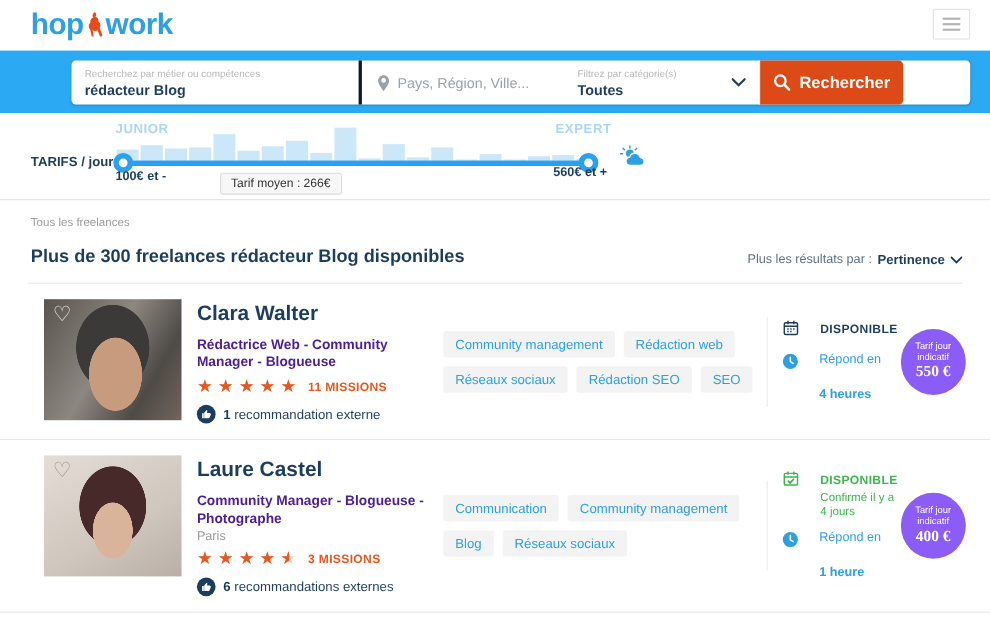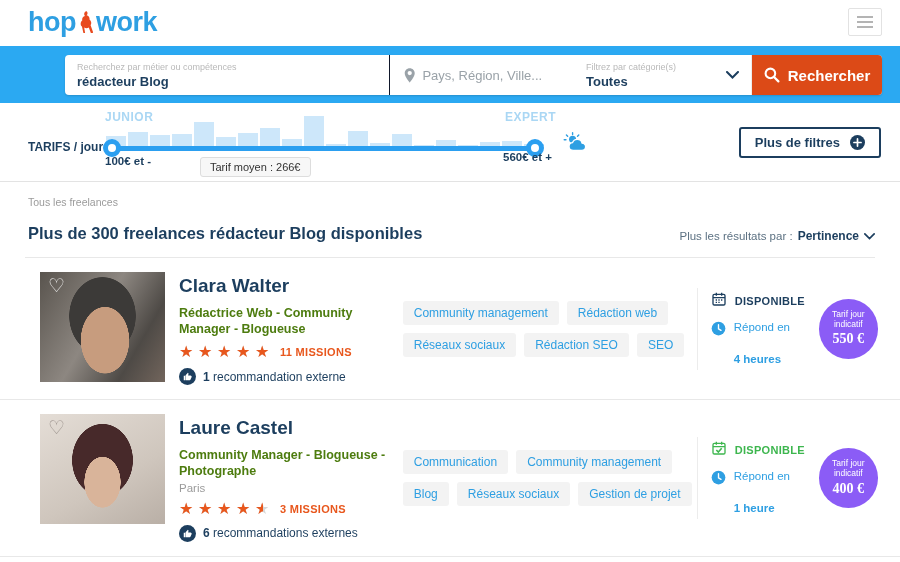--- a/index.html
+++ b/index.html
@@ -17,21 +17,21 @@
   .burger i { display:block; width:16px; height:2px; background:#b4b4b4; }
 
   
   .band { height:57px; background:#2ba9f2; position:relative; }
   .search-panel { position:absolute; left:65px; top:9px; width:817px; height:40px;
     background:#fff; border-radius:4px; display:flex; box-shadow:0 1px 2px rgba(0,0,0,.15); }
   .sfield { padding:5px 14px 4px; display:flex; flex-direction:column; justify-content:center; }
   .sfield .flabel { font-size:9px; color:#b9b9b9; margin-bottom:2px; white-space:nowrap; }
   .sfield input { border:none; outline:none; font-family:inherit; font-size:13px;
     font-weight:bold; color:#1c3e5e; width:100%; background:transparent; }
-  .f-key { width:325px; border-right:1px solid #0f172a;padding-left:12px; }
+  .f-key { width:264px; border-right:3px solid #0f172a;padding-left:12px; }
   .f-cat { width:180px; border-right:1px solid #ececec; position:relative; }
   .f-cat .fval { font-size:13px; font-weight:bold; color:#1c3e5e; }
   .f-cat svg { position:absolute; right:12px; top:16px; }
   .f-loc { width:182px; flex-direction:row; align-items:center; gap:7px; }
   .f-loc input { font-weight:normal; color:#9aa2a8; }
   .f-loc input::placeholder { color:#9aa2a8; }
   .search-btn { width:130px; background:#dc4a17; border:none; border-radius:0 4px 4px 0;
     color:#fff; font-family:inherit; font-size:15px; font-weight:bold; display:flex;
     align-items:center; justify-content:center; gap:8px; cursor:pointer; }
 
@@ -78,21 +78,21 @@
     radial-gradient(ellipse 40px 55px at 52% 62%, #c79c7e 0 60%, transparent 61%),
     radial-gradient(ellipse 60px 70px at 50% 40%, #3c3a38 0 55%, transparent 56%),
     linear-gradient(120deg, #59544e 0%, #8d8781 45%, #4e4a46 75%, #72655c 100%); }
   .ph-laure { background:
     radial-gradient(ellipse 30px 42px at 50% 62%, #d9b49a 0 60%, transparent 61%),
     radial-gradient(ellipse 52px 62px at 50% 42%, #47292a 0 58%, transparent 59%),
     linear-gradient(150deg, #e4ddd6 0%, #cfc6bd 60%, #b9afa6 100%); }
 
   .info { width:218px; margin-left:14px; padding-top:3px; }
   .fname { font-size:19px; font-weight:bold; color:#1c3e5e; }
-  .ftitle { font-size:12.5px; font-weight:bold; color:#4d7c0f; line-height:1.25; margin-top:9px; }
+  .ftitle { font-size:12.5px; font-weight:bold; color:#4c1d95; line-height:1.25; margin-top:9px; }
   .floc { font-size:11.5px; color:#9b9b9b; margin-top:2px; }
   .floc:empty { display:none; }
   .stars-row { display:flex; align-items:center; gap:9px; margin-top:7px; }
   .stars { display:flex; gap:3px; }
   .star { position:relative; font-size:16px; line-height:1; color:#d7d7d7; width:16px; }
   .star .star-bg { color:#d7d7d7; }
   .star .star-fg { position:absolute; left:0; top:0; overflow:hidden; color:#e8571d; white-space:nowrap; }
   .missions { font-size:11px; font-weight:bold; color:#e8571d; letter-spacing:.3px; }
   .reco-row { display:flex; align-items:center; gap:7px; margin-top:8px; }
   .reco-badge { width:17px; height:17px; border-radius:50%; background:#1c3e5e;
@@ -100,21 +100,21 @@
   .reco-text { font-size:12px; color:#1c3e5e; }
   .reco-text b { font-weight:bold; }
 
   .tags { width:297px; margin-left:8px; align-self:center; display:flex; flex-wrap:wrap; gap:8px; }
   .tag { background:#f3f3f3; border-radius:3px; padding:5px 11px; font-size:12px;
     color:#2e9fe2; cursor:pointer; white-space:nowrap; }
 
   .vdiv { width:1px; background:#ececec; align-self:center; height:82px; }
 
   .avail { width:122px; padding-left:13px; align-self:center; }
-  .avail-row { display:flex; gap:8px; margin-bottom:9px; }
+  .avail-row { display:flex; gap:19px; margin-bottom:9px; }
   .avail-row:last-child { margin-bottom:0; }
   .avail-status { font-size:11px; font-weight:bold; color:#1c3e5e; letter-spacing:.3px; padding-top:2px; }
   .avail-note { font-size:10.5px; line-height:1.25; margin-top:1px; }
   .avail-note:empty { display:none; }
   .avail-green .avail-status, .avail-green .avail-note { color:#3db64e; }
   .avail-green .cal-icon { color:#3db64e; }
   .cal-icon { color:#1c3e5e; flex:0 0 16px; }
   .resp { font-size:11.5px; color:#2e9fe2; line-height:1.3; }
   .resp b { display:block;margin-top:17px; }
   .clock-icon { flex:0 0 15px; margin-top:1px; }
@@ -212,27 +212,20 @@
   <span class="weather">
     <svg width="30" height="22" viewBox="0 0 34 24">
       <circle cx="12" cy="9" r="4" fill="#2e9fe2"></circle>
       <g stroke="#2e9fe2" stroke-width="1.6" stroke-linecap="round">
         <path d="M12 1.5v2M5 4l1.4 1.4M2.5 9.5h2M19 4l-1.4 1.4"></path>
       </g>
       <path fill="#2e9fe2" stroke="#fff" stroke-width="1.4" d="M13 21.5c-3 0-5-2-5-4.4 0-2.2 1.7-4 3.9-4.3.7-2.3 2.8-3.8 5.3-3.8 2.7 0 5 1.8 5.5 4.3 2.3.2 4 2 4 4.1 0 2.3-1.9 4.1-4.3 4.1H13z"></path>
     </svg>
   </span>
 
-  <button class="more-filters">
-    <span>Plus de filtres</span>
-    <svg width="15" height="15" viewBox="0 0 16 16">
-      <circle cx="8" cy="8" r="8" fill="#1c3e5e"></circle>
-      <path d="M8 4.2v7.6M4.2 8h7.6" stroke="#fff" stroke-width="1.8" stroke-linecap="round"></path>
-    </svg>
-  </button>
 </div>
 
 <div class="breadcrumb">Tous les freelances</div>
 
 <div class="results-head">
   <h1 class="results-title">Plus de 300 freelances rédacteur Blog disponibles</h1>
   <div class="sort">
     <span>Plus les résultats par :</span>
     <b>Pertinence</b>
     <svg width="11" height="7" viewBox="0 0 13 8">
@@ -332,34 +325,34 @@
           </svg>
       </span>
       <span class="reco-text"><b>6</b><span> recommandations externes</span></span>
     </div>
   </div>
   <div class="tags">
       <span class="tag">Communication</span>
       <span class="tag">Community management</span>
       <span class="tag">Blog</span>
       <span class="tag">Réseaux sociaux</span>
-      <span class="tag">Gestion de projet</span>
     </div>
   <div class="vdiv"></div>
   <div class="avail avail-green">
     <div class="avail-row">
       <span class="cal-icon">
         <svg width="16" height="16" viewBox="0 0 24 24" fill="none" stroke="currentColor" stroke-width="2">
             <rect x="3" y="5" width="18" height="16" rx="2"></rect>
             <path d="M3 10h18M8 2.5V7M16 2.5V7"></path>
             <path d="M8 15l3 3 5-5.5" stroke-width="2.4"></path>
           </svg>
       </span>
       <span>
         <span class="avail-status">DISPONIBLE</span>
+        <div class="avail-note">Confirmé il y a 4 jours</div>
       </span>
     </div>
     <div class="avail-row">
       <span class="clock-icon">
         <svg width="15" height="15" viewBox="0 0 24 24">
             <circle cx="12" cy="12" r="11" fill="#2e9fe2"></circle>
             <path d="M12 6v6.5l4 2.5" stroke="#fff" stroke-width="2.2" fill="none" stroke-linecap="round"></path>
           </svg>
       </span>
       <span class="resp"><span>Répond en</span><b>1 heure</b></span>

